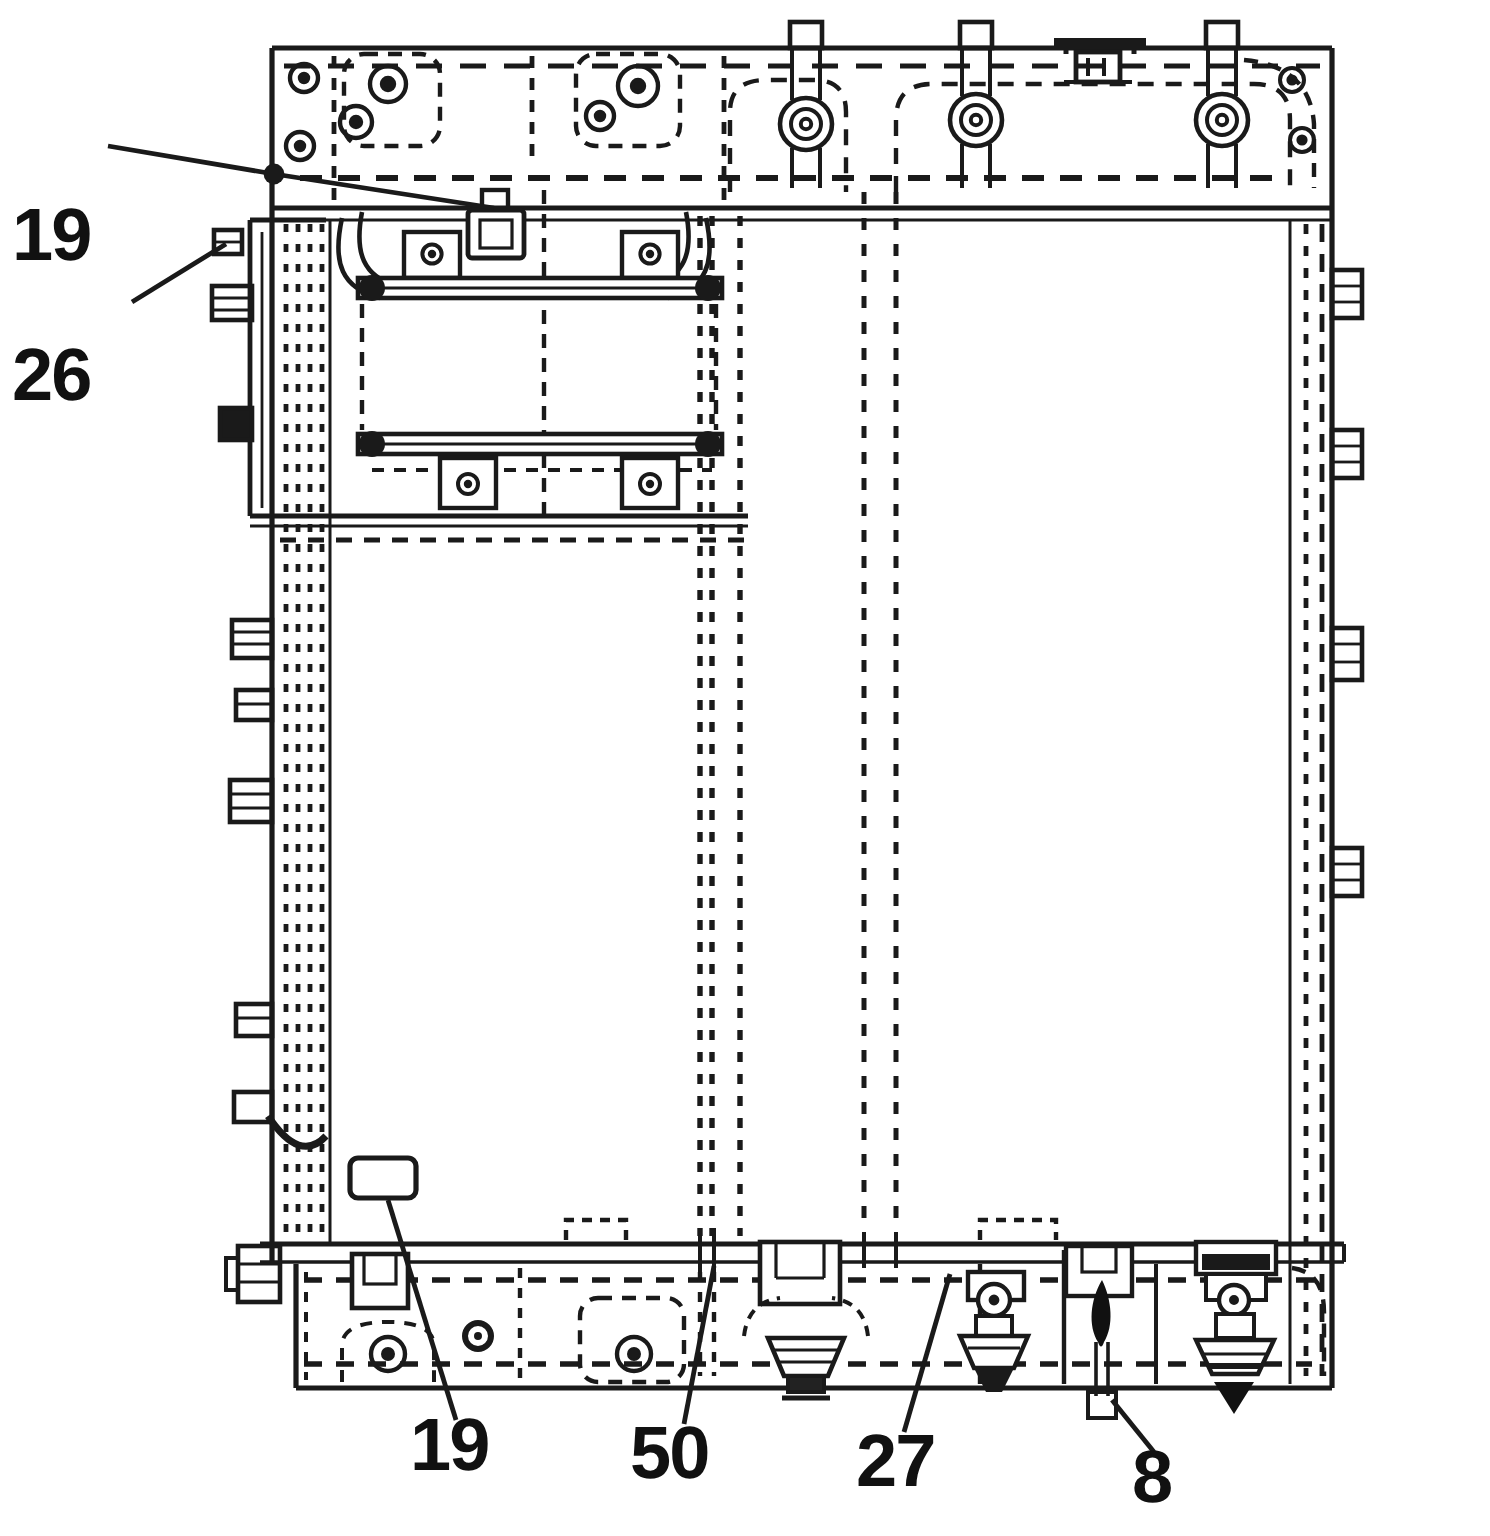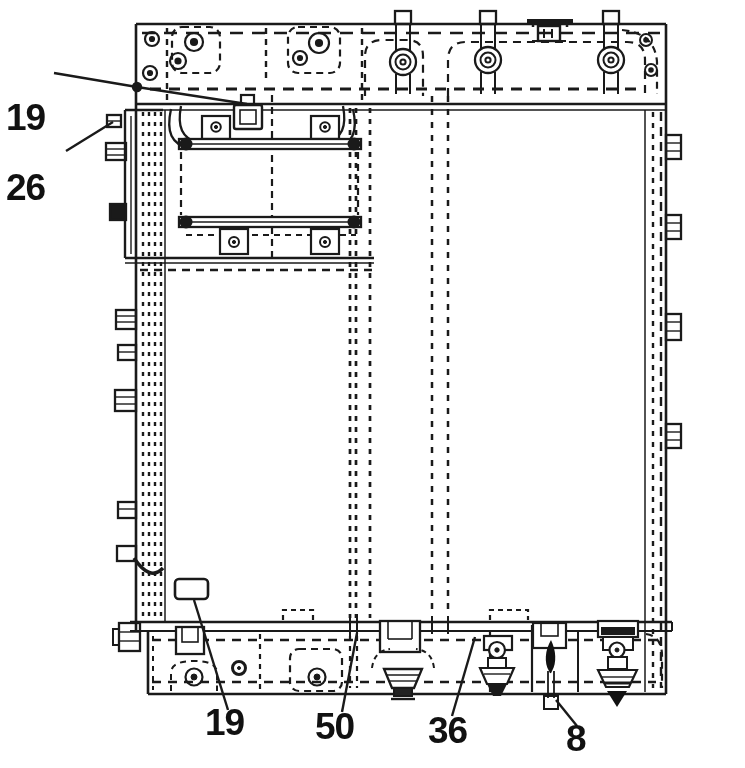--- a/index.html
+++ b/index.html
@@ -323,17 +323,17 @@
     <line x1="452" y1="716" x2="475" y2="637"></line>
     <line x1="577" y1="726" x2="556" y2="700"></line>
   </g>
 </svg>
 
   <div>
     <div class="callout" style="left:6px;   top:51px;margin-top:48px;">19</div>
     <div class="callout" style="left:6px;   top:129px;margin-top:40px;">26</div>
     <div class="callout" style="left:205px; top:704px;">19</div>
     <div class="callout" style="left:315px; top:708px;">50</div>
-    <div class="callout" style="left:428px; top:712px;">36</div>
+    <div class="callout" style="left:428px; top:712px;">27</div>
     <div class="callout" style="left:566px; top:720px;">8</div>
   </div>
 
 </div>
 
 </body></html>

